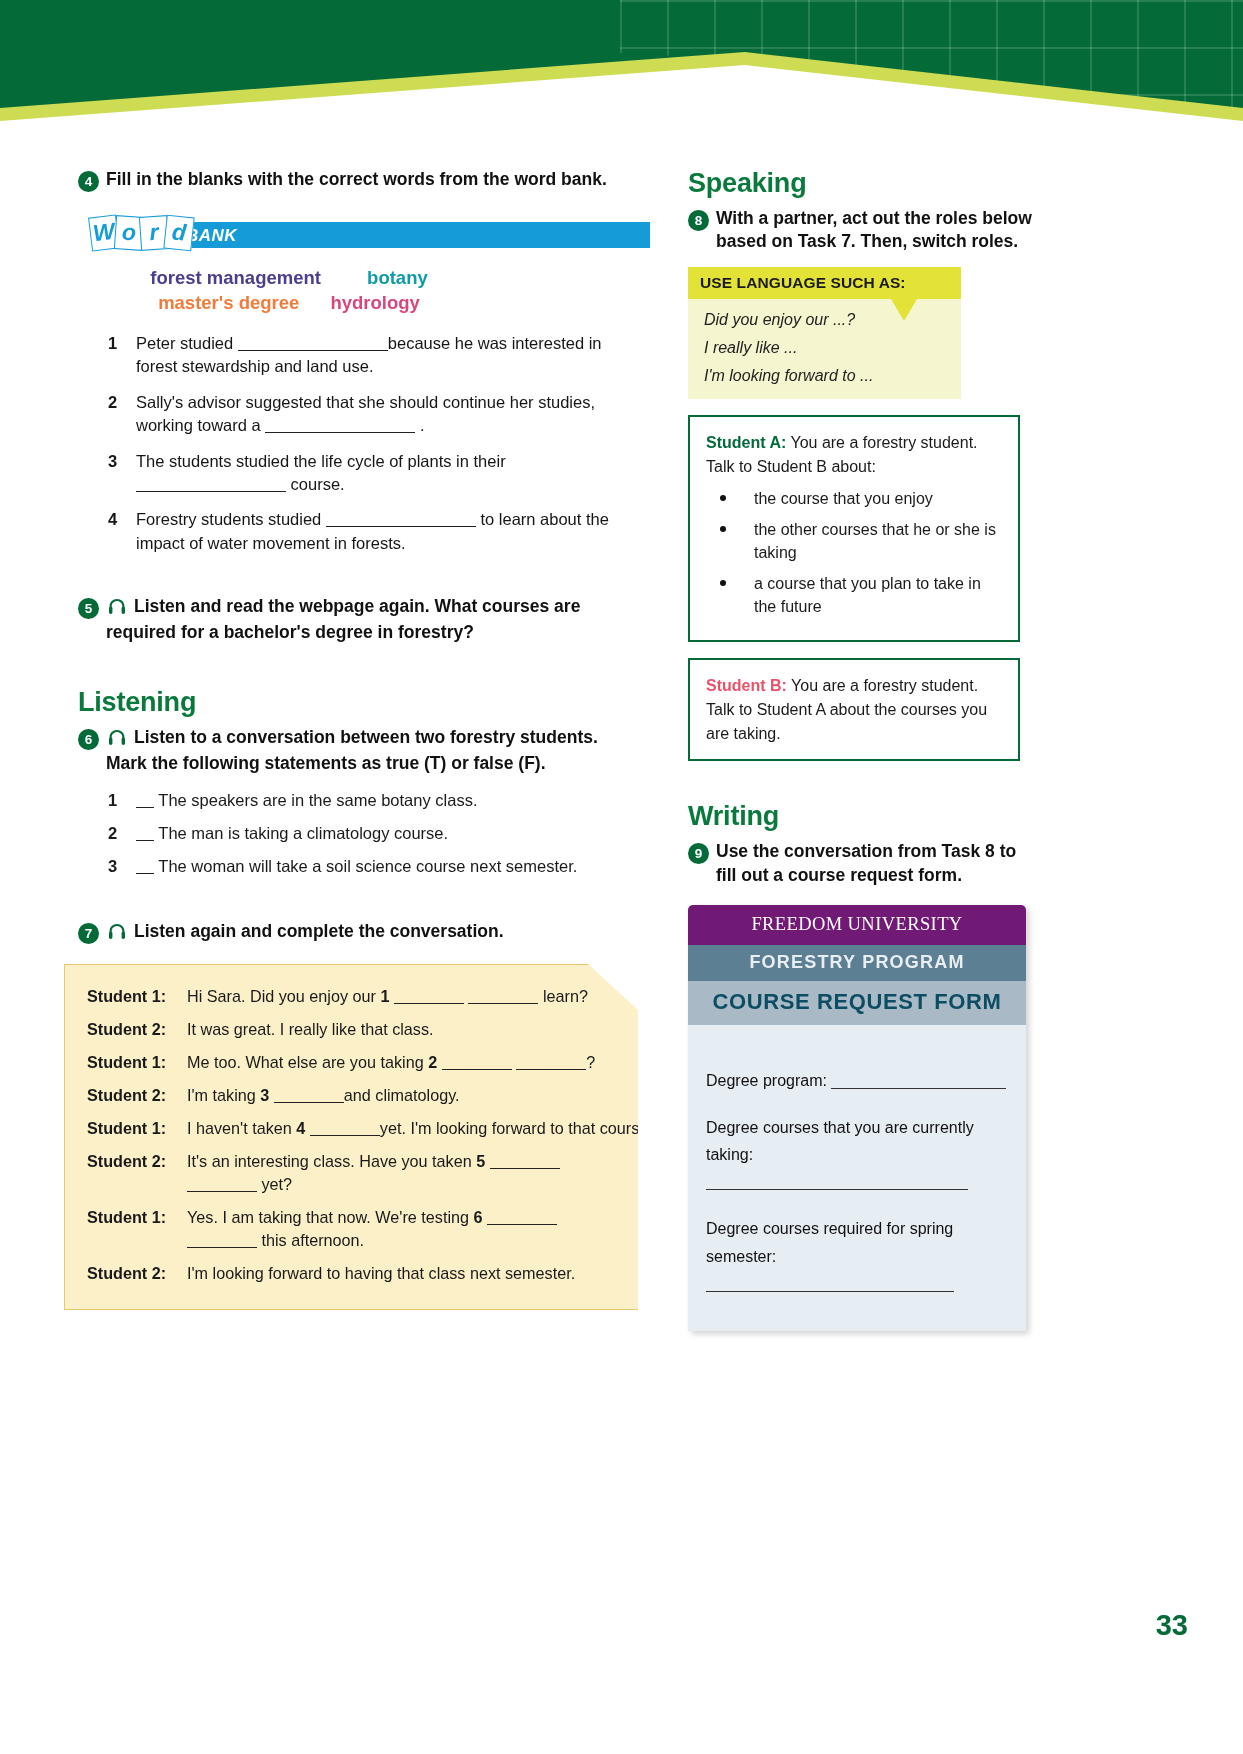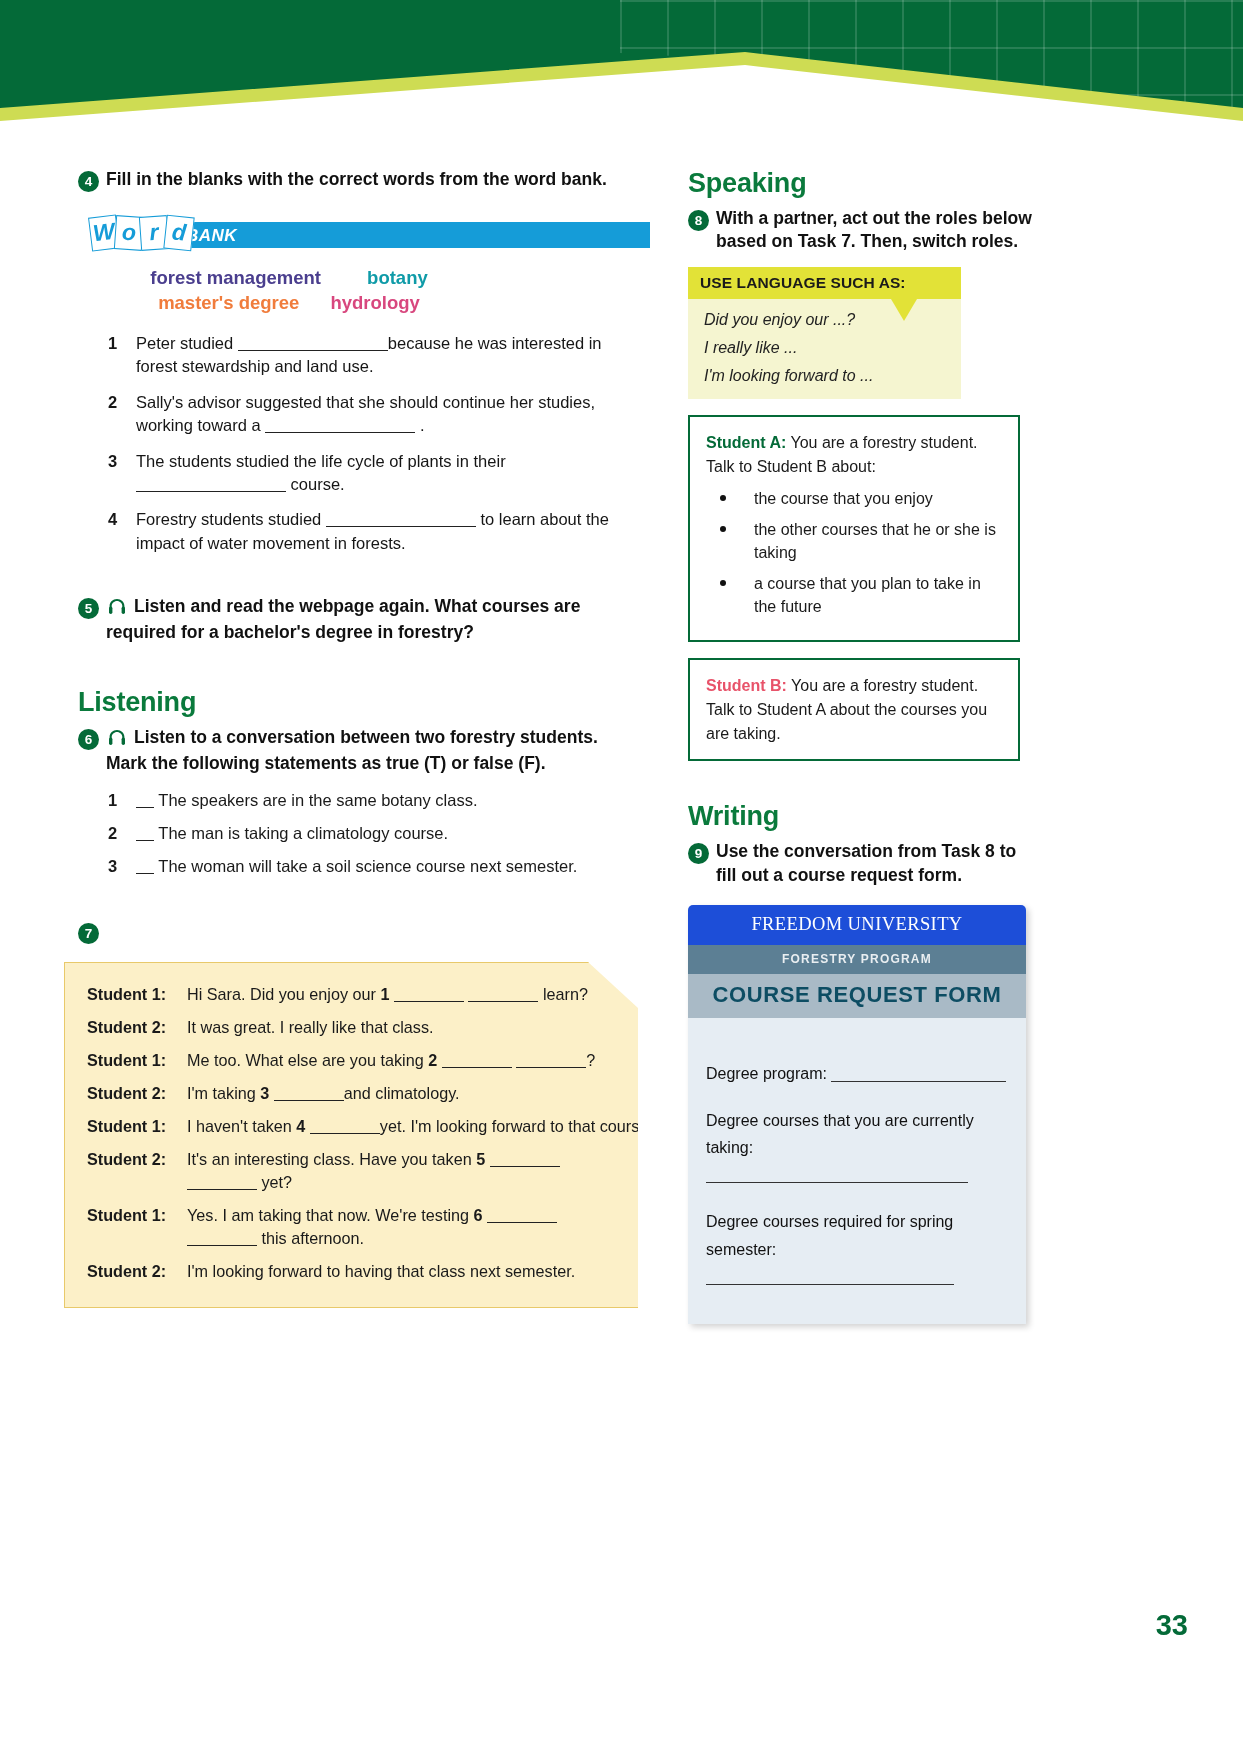--- a/index.html
+++ b/index.html
@@ -136,24 +136,24 @@
     content:"";position:absolute;left:14px;top:8px;width:6px;height:6px;
     background:#111;border-radius:50%;
   }
 
   
   .form-card{
     margin-top:18px;width:338px;position:relative;
     box-shadow:3px 3px 6px rgba(0,0,0,.18);
     border-radius:5px 5px 0 0;overflow:hidden;
   }
-  .form-h1{background:#1d4ed8;color:#fff;text-align:center;padding:9px 0 10px;
+  .form-h1{background:#701a75;color:#fff;text-align:center;padding:9px 0 10px;
     font-family:"Liberation Serif", serif;font-size:18.5px;letter-spacing:.4px;}
   .form-h2{background:#5C7F94;color:#E9EEF1;text-align:center;padding:7px 0 8px;
-    font-weight:bold;font-size:12px;letter-spacing:1.2px;}
+    font-weight:bold;font-size:18px;letter-spacing:1.2px;}
   .form-h3{background:#A9BAC6;color:#0D4D63;text-align:center;padding:8px 0 10px;
     font-weight:bold;font-size:22px;letter-spacing:.6px;}
   .form-body{background:#E6EDF3;padding:42px 18px 34px 18px;}
   .form-row{font-size:16px;line-height:1.7;margin-bottom:20px;text-align:justify;color:#111;}
   .form-row:last-child{margin-bottom:0;}
   .fblank{display:inline-block;border-bottom:1.2px solid #333;vertical-align:-3px;height:1em;}
   .fb1{width:175px;}
   .fb2{width:262px;}
   .fb3{width:248px;}
 
@@ -259,20 +259,29 @@
         <span><span class="blank b-xshort"></span> <span>The man is taking a climatology course.</span></span>
       </li>
       <li>
         <span class="ln">3</span>
         <span><span class="blank b-xshort"></span> <span>The woman will take a soil science course next semester.</span></span>
       </li>
     </ol>
 
     <div class="task" style="margin-top:42px;">
       <div class="num">7</div>
+      <div class="task-text">
+        <span class="hp">
+          <svg width="18" height="17" viewBox="0 0 18 17">
+              <path d="M9 1C4.9 1 1.6 4.1 1.6 8v4.2h2.1V8c0-2.8 2.4-5.1 5.3-5.1S14.3 5.2 14.3 8v4.2h2.1V8C16.4 4.1 13.1 1 9 1z" fill="#046A38"></path>
+              <rect x="1" y="8.6" width="3.4" height="7.4" rx="1.7" fill="#046A38"></rect>
+              <rect x="13.6" y="8.6" width="3.4" height="7.4" rx="1.7" fill="#046A38"></rect>
+            </svg>
+        </span><span>Listen again and complete the conversation.</span>
+      </div>
     </div>
 
     <div class="note">
       <div class="dlg">
         <span class="spk">Student 1:</span>
         <span class="txt"><span>Hi Sara. Did you enjoy our</span> <b>1</b> <span class="blank b-short"></span> <span class="blank b-short"></span> <span>learn?</span></span>
       </div>
       <div class="dlg">
         <span class="spk">Student 2:</span>
         <span class="txt">It was great. I really like that class.</span>

